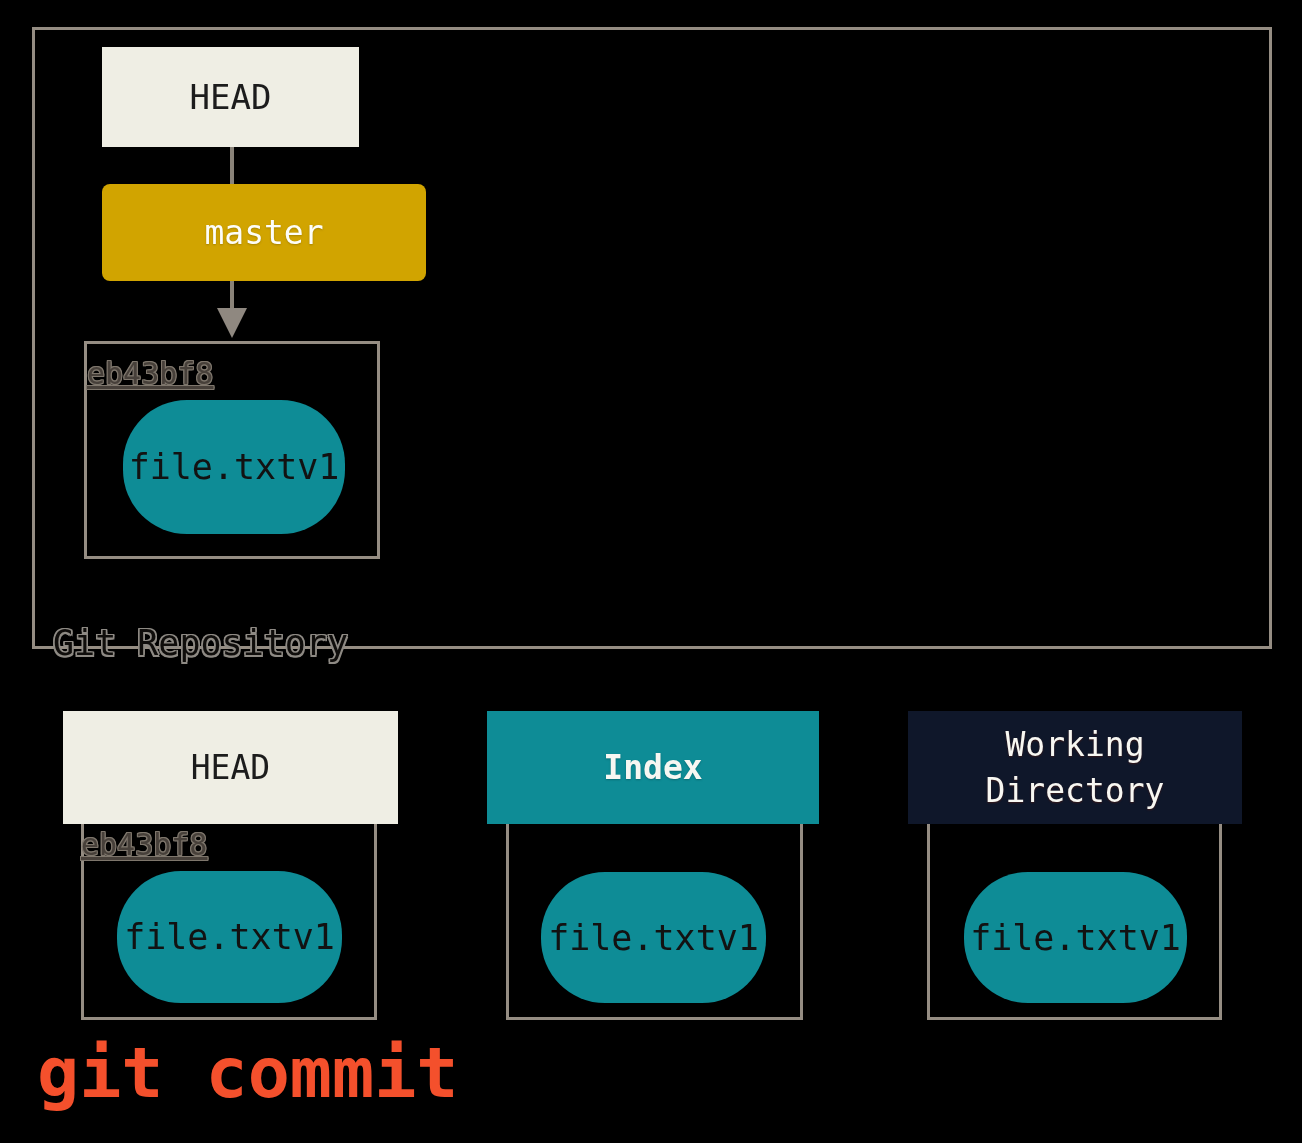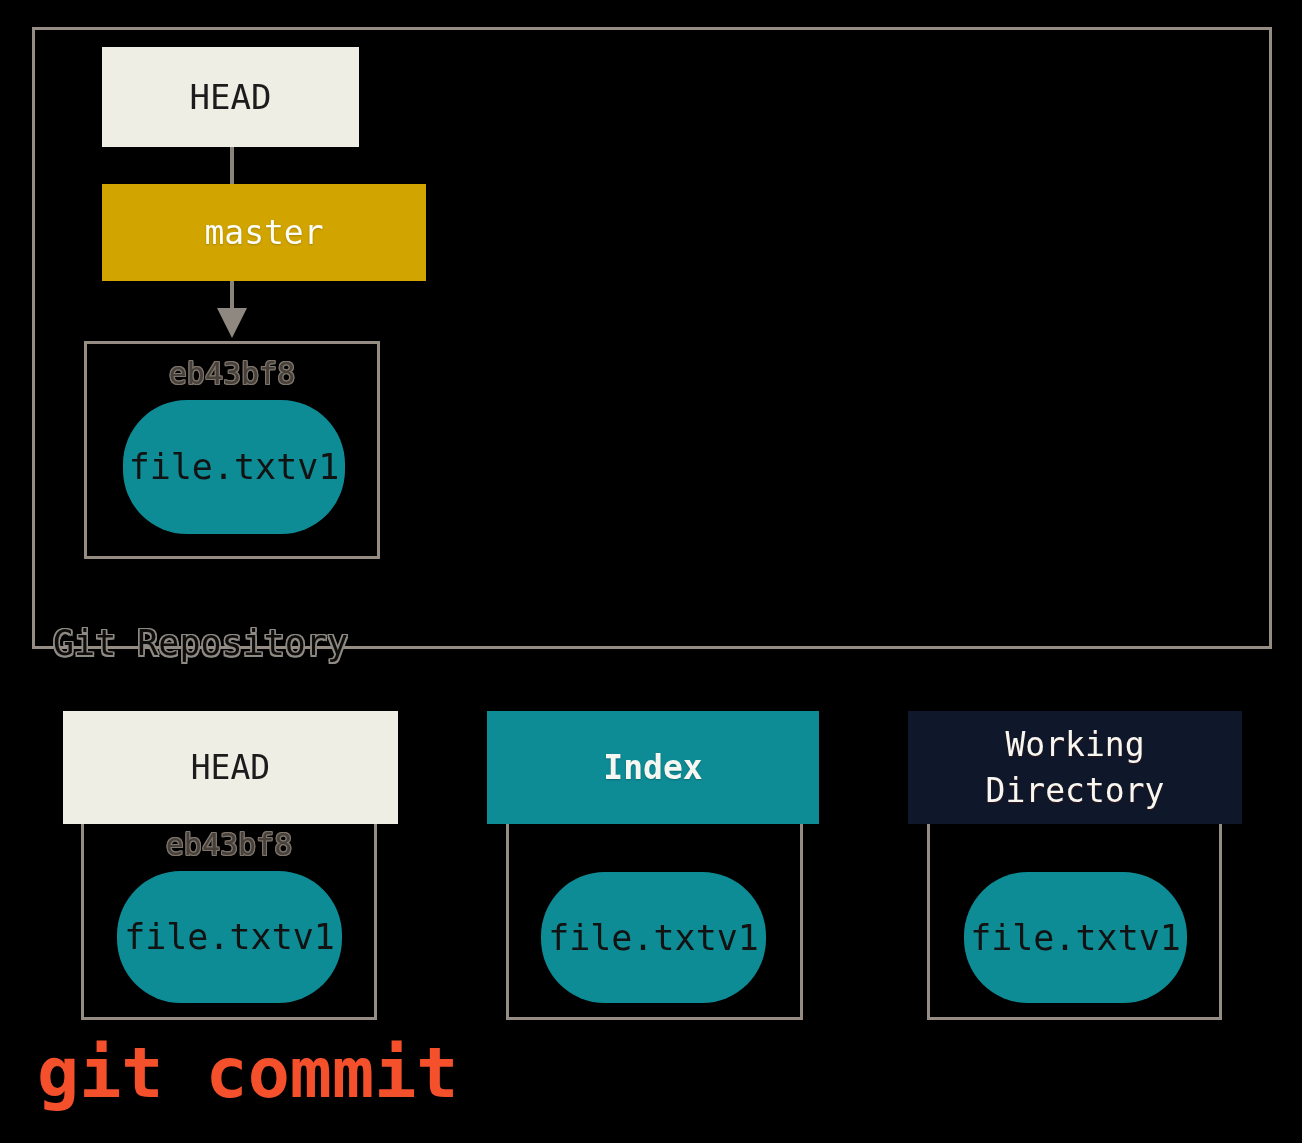--- a/index.html
+++ b/index.html
@@ -52,25 +52,25 @@
     text-shadow: 0 1px 2px rgba(90,70,0,0.35);
   }
 
   
   .commit-box {
     left: 81px; top: 338px; width: 296px; height: 218px;
     border: 3px solid #958D83;
   }
   .hash-label {
     font-size: 30px; line-height: 34px;
-    text-align: center;
     color: #47403A;
     text-shadow: -1px -1px 0 #7E766C, 1px -1px 0 #7E766C, -1px 1px 0 #7E766C,
                  1px 1px 0 #7E766C, -1px 0 0 #7E766C, 1px 0 0 #7E766C,
                  0 -1px 0 #7E766C, 0 1px 0 #7E766C;
+    text-decoration: underline;
   }
   .commit-box .hash-label { margin-top: 13px; }
 
   .blob {
     background: #0E8C96;
     border-radius: 64px;
     display: flex; flex-direction: row;
     align-items: center; justify-content: center;
     font-size: 35px; line-height: 44px;
     color: #121212;
@@ -132,21 +132,21 @@
 <div class="stage">
 
   <section class="abs repo-box">
 
     <div class="abs head-top-box" style="left:67px; top:17px;">
       <span>HEAD</span>
     </div>
 
     <div class="abs connector conn-head-master" style="left:195px; top:117px;"></div>
 
-    <div class="abs master-box" style="left:67px; top:154px;">
+    <div class="abs master-box" style="left:67px; top:154px;border-radius:8px;">
       <span>master</span>
     </div>
 
     <div class="abs connector conn-master-commit" style="left:195px; top:251px;"></div>
     <div class="abs arrowhead" style="left:182px; top:278px;"></div>
 
     <div class="abs commit-box" style="left:49px; top:311px;">
       <div class="hash-label">eb43bf8</div>
       <div class="abs blob blob-commit">
         <span>file.txt</span>

